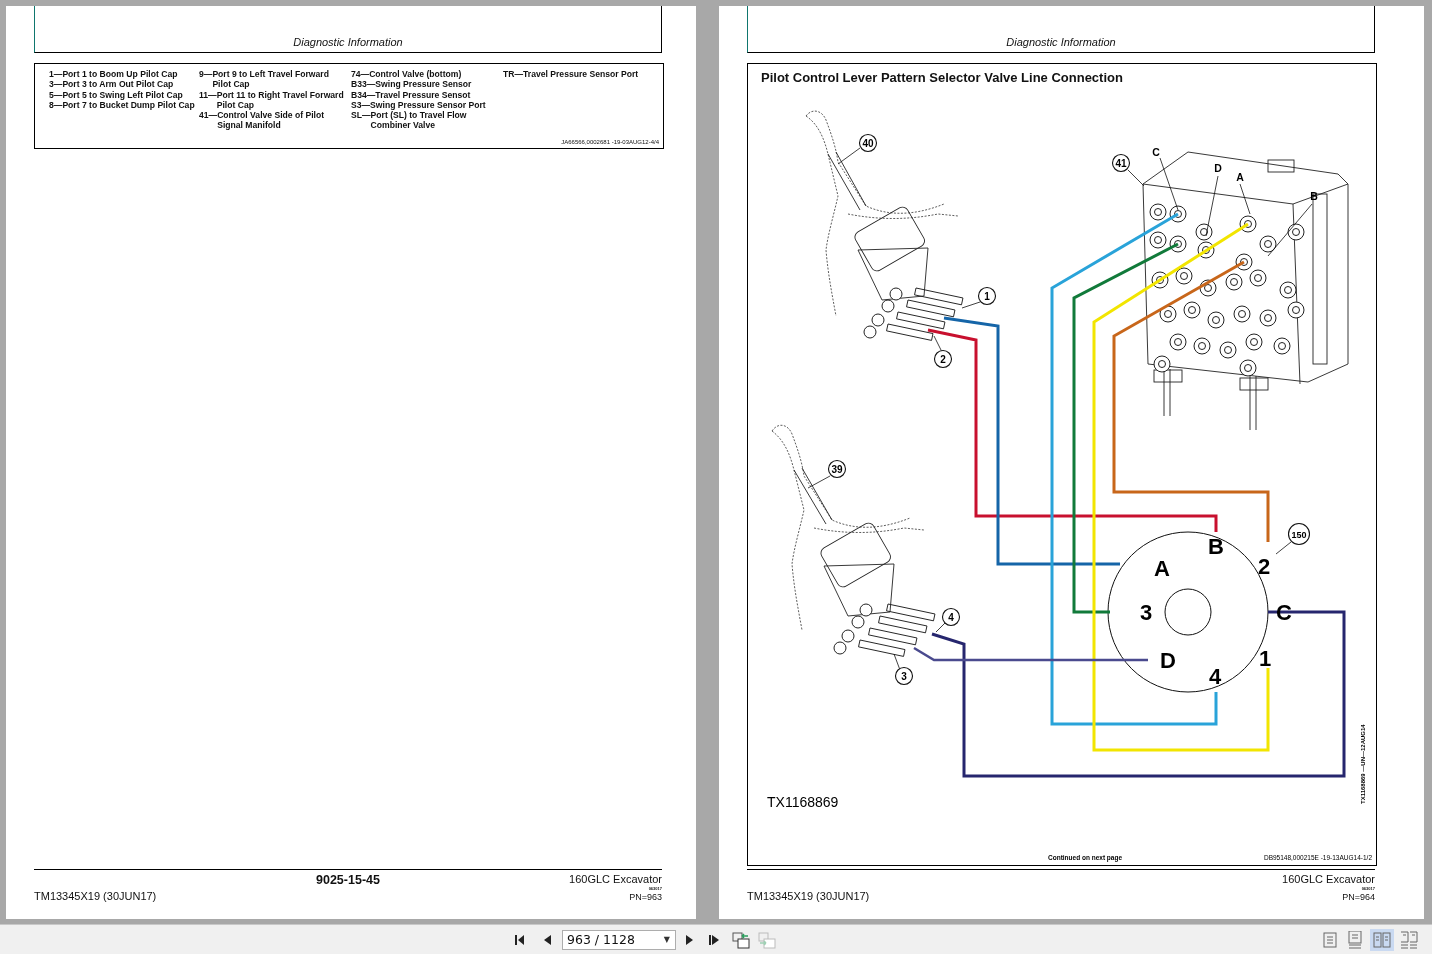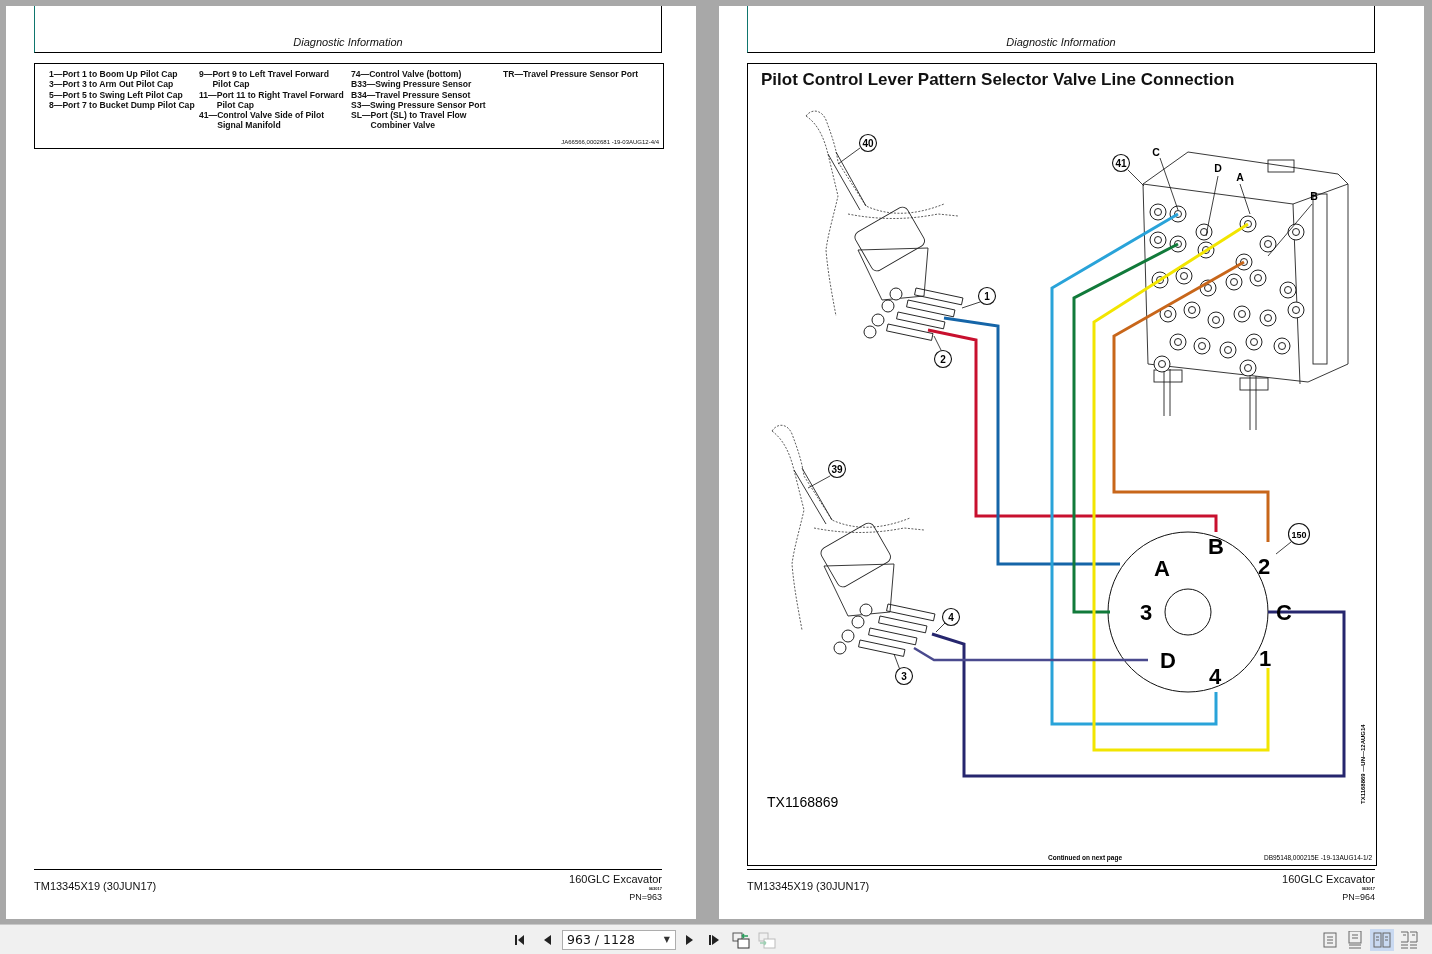--- a/index.html
+++ b/index.html
@@ -33,33 +33,33 @@
   .legend-item { display:flex; }
   .legend-item .k { white-space:nowrap; }
   .legend-item .v { }
   .legend-ref {
     position:absolute; right:4px; bottom:3px; font-size:6px; font-weight:normal;
   }
   .footer {
     position:absolute; left:28px; width:628px; top:863px; height:40px;
     border-top:1.5px solid #000; font-size:11px; color:#111;
   }
-  .f-left { position:absolute; left:0; top:10px; }
+  .f-left { position:absolute; left:0; top:20px; }
   .f-center { position:absolute; left:0; right:0; top:3px; text-align:center; font-weight:bold; font-size:12.5px; }
   .f-right { position:absolute; right:0; top:3px; text-align:right;margin-left:40px; }
   .f-tiny { position:absolute; right:0; top:16px; font-size:4px; font-weight:bold; }
   .f-pn { position:absolute; right:0; top:22px; font-size:9px; }
 
   .fig-box {
     position:absolute; left:28px; top:57px; width:628px; height:801px;
     border-left:1px solid #000; border-right:1px solid #000; border-top:1.5px solid #000;
     border-bottom:1.5px solid #000;
   }
   .fig-title {
-    position:absolute; left:13px; top:6px; font-size:17px; font-weight:bold; color:#111;
+    position:absolute; left:13px; top:6px; font-size:13px; font-weight:bold; color:#111;
   }
   .fig-svg { position:absolute; left:0; top:0; }
   .fig-id { position:absolute; left:19px; top:730px; font-size:14px; font-weight:normal; }
   .fig-caption { position:absolute; left:0; right:0; top:746px; text-align:center; font-size:9px; font-style:italic; }
   .fig-cont { position:absolute; left:300px; top:790px; font-size:6.5px; font-weight:bold; }
   .fig-ref { position:absolute; right:4px; top:790px; font-size:6.5px; }
   .fig-vert {
     position:absolute; left:612px; top:740px; font-size:6px; font-weight:bold;
     transform:rotate(-90deg); transform-origin:left top; white-space:nowrap;
   }
@@ -148,20 +148,21 @@
     <div class="legend-col" id="lc4" style="left:468px;width:160px;">
         <div class="legend-item">
           <span class="k">TR—</span>
           <span class="v">Travel Pressure Sensor Port</span>
         </div>
       </div>
     <div class="legend-ref">JA66566,0002681 -19-03AUG12-4/4</div>
   </div>
   <div class="footer">
     <div class="f-left">TM13345X19 (30JUN17)</div>
+    <div class="f-center">9025-15-45</div>
     <div class="f-right">160GLC Excavator</div>
     <div class="f-tiny">063017</div>
     <div class="f-pn">PN=963</div>
   </div>
 </div>
 
 <div class="page" id="page-right">
   <div class="hdr-box">
     <div class="hdr-title">Diagnostic Information</div>
   </div>

